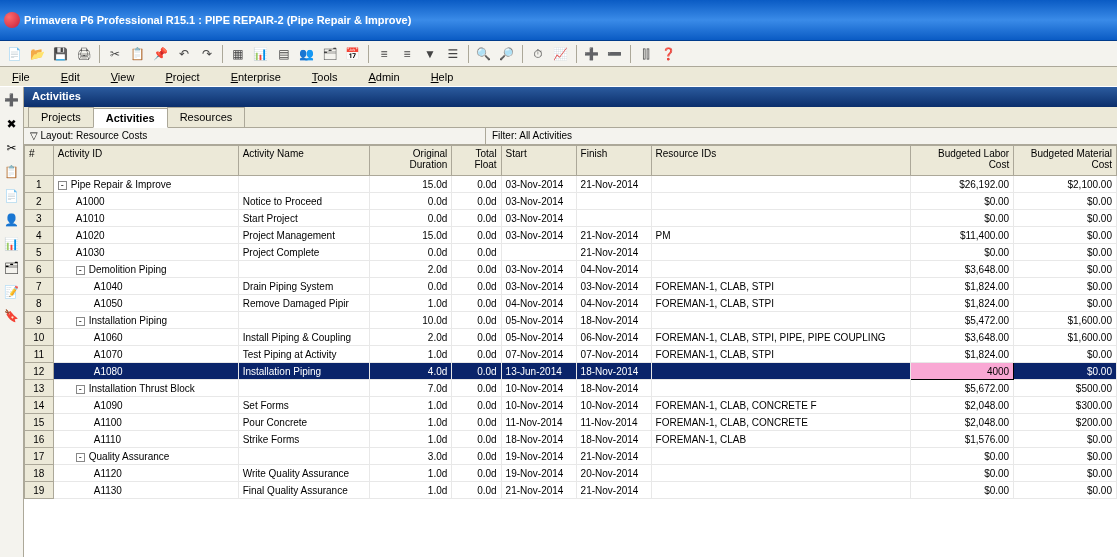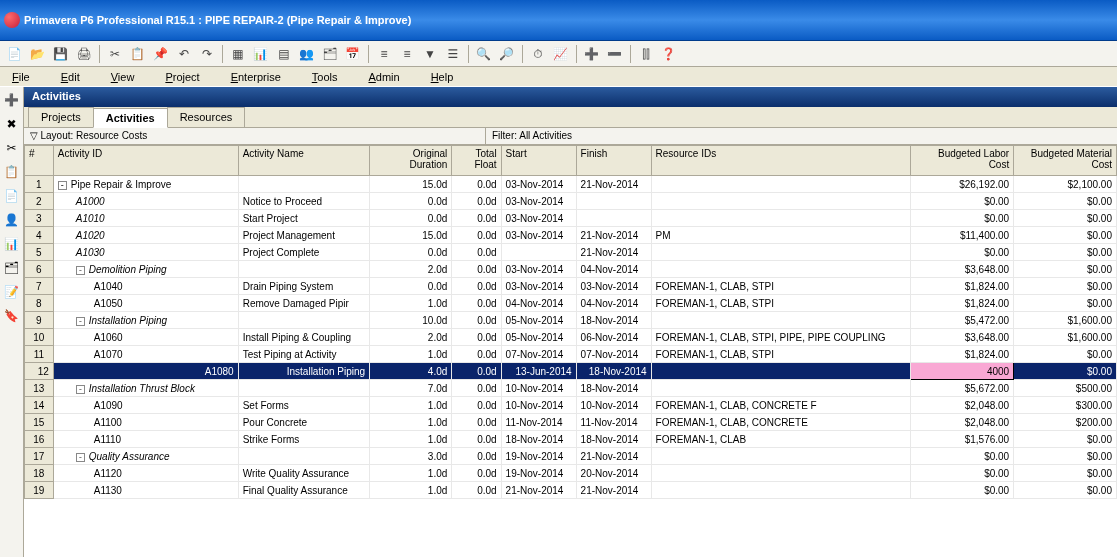--- a/index.html
+++ b/index.html
@@ -33,25 +33,25 @@
 .layout-bar .layout-left { flex: 0 0 462px; padding: 2px 6px; border-right: 1px solid #aca899; }
 .layout-bar .layout-right { padding: 2px 6px; }
 
 .grid-wrap { flex: 1; overflow: auto; background: #fff; }
 table { border-collapse: collapse; width: 100%; table-layout: fixed; }
 th { background: #ece9d8; border: 1px solid #aca899; font-weight: normal; text-align: left; padding: 2px 4px; font-size: 10px; height: 30px; vertical-align: top; position: sticky; top: 0; }
 th.right { text-align: right; margin-top: 20px; }
 td { border: 1px solid #e8e8e8; padding: 1px 4px; height: 17px; font-size: 10px; white-space: nowrap; overflow: hidden; }
 td.rownum { background: #ece9d8; border: 1px solid #aca899; text-align: center; }
 td.right { text-align: right; }
-tr.selected td { background: #0a246a; color: #fff; text-align: right; }
+tr.selected td { background: #0a246a; color: #fff; }
 tr.selected td.rownum { background: #ece9d8; color: #000; }
 tr.selected td.editing { background: #f9a8d4; color: #000; border: 1px solid #000; }
 .tree-toggle { display: inline-block; width: 9px; height: 9px; border: 1px solid #888; text-align: center; line-height: 7px; font-size: 9px; margin-right: 4px; background: #fff; color: #000; }
-.indent1 { padding-left: 18px; font-style: italic; }
+.indent1 { padding-left: 18px; }
 .indent2 { padding-left: 36px; }
 
 col.rownum { width: 28px; }
 col.activityid { width: 180px; }
 col.activityname { width: 128px; }
 col.origdur { width: 80px; }
 col.totalfloat { width: 48px; }
 col.start { width: 73px; }
 col.finish { width: 73px; }
 col.resids { width: 253px; }

